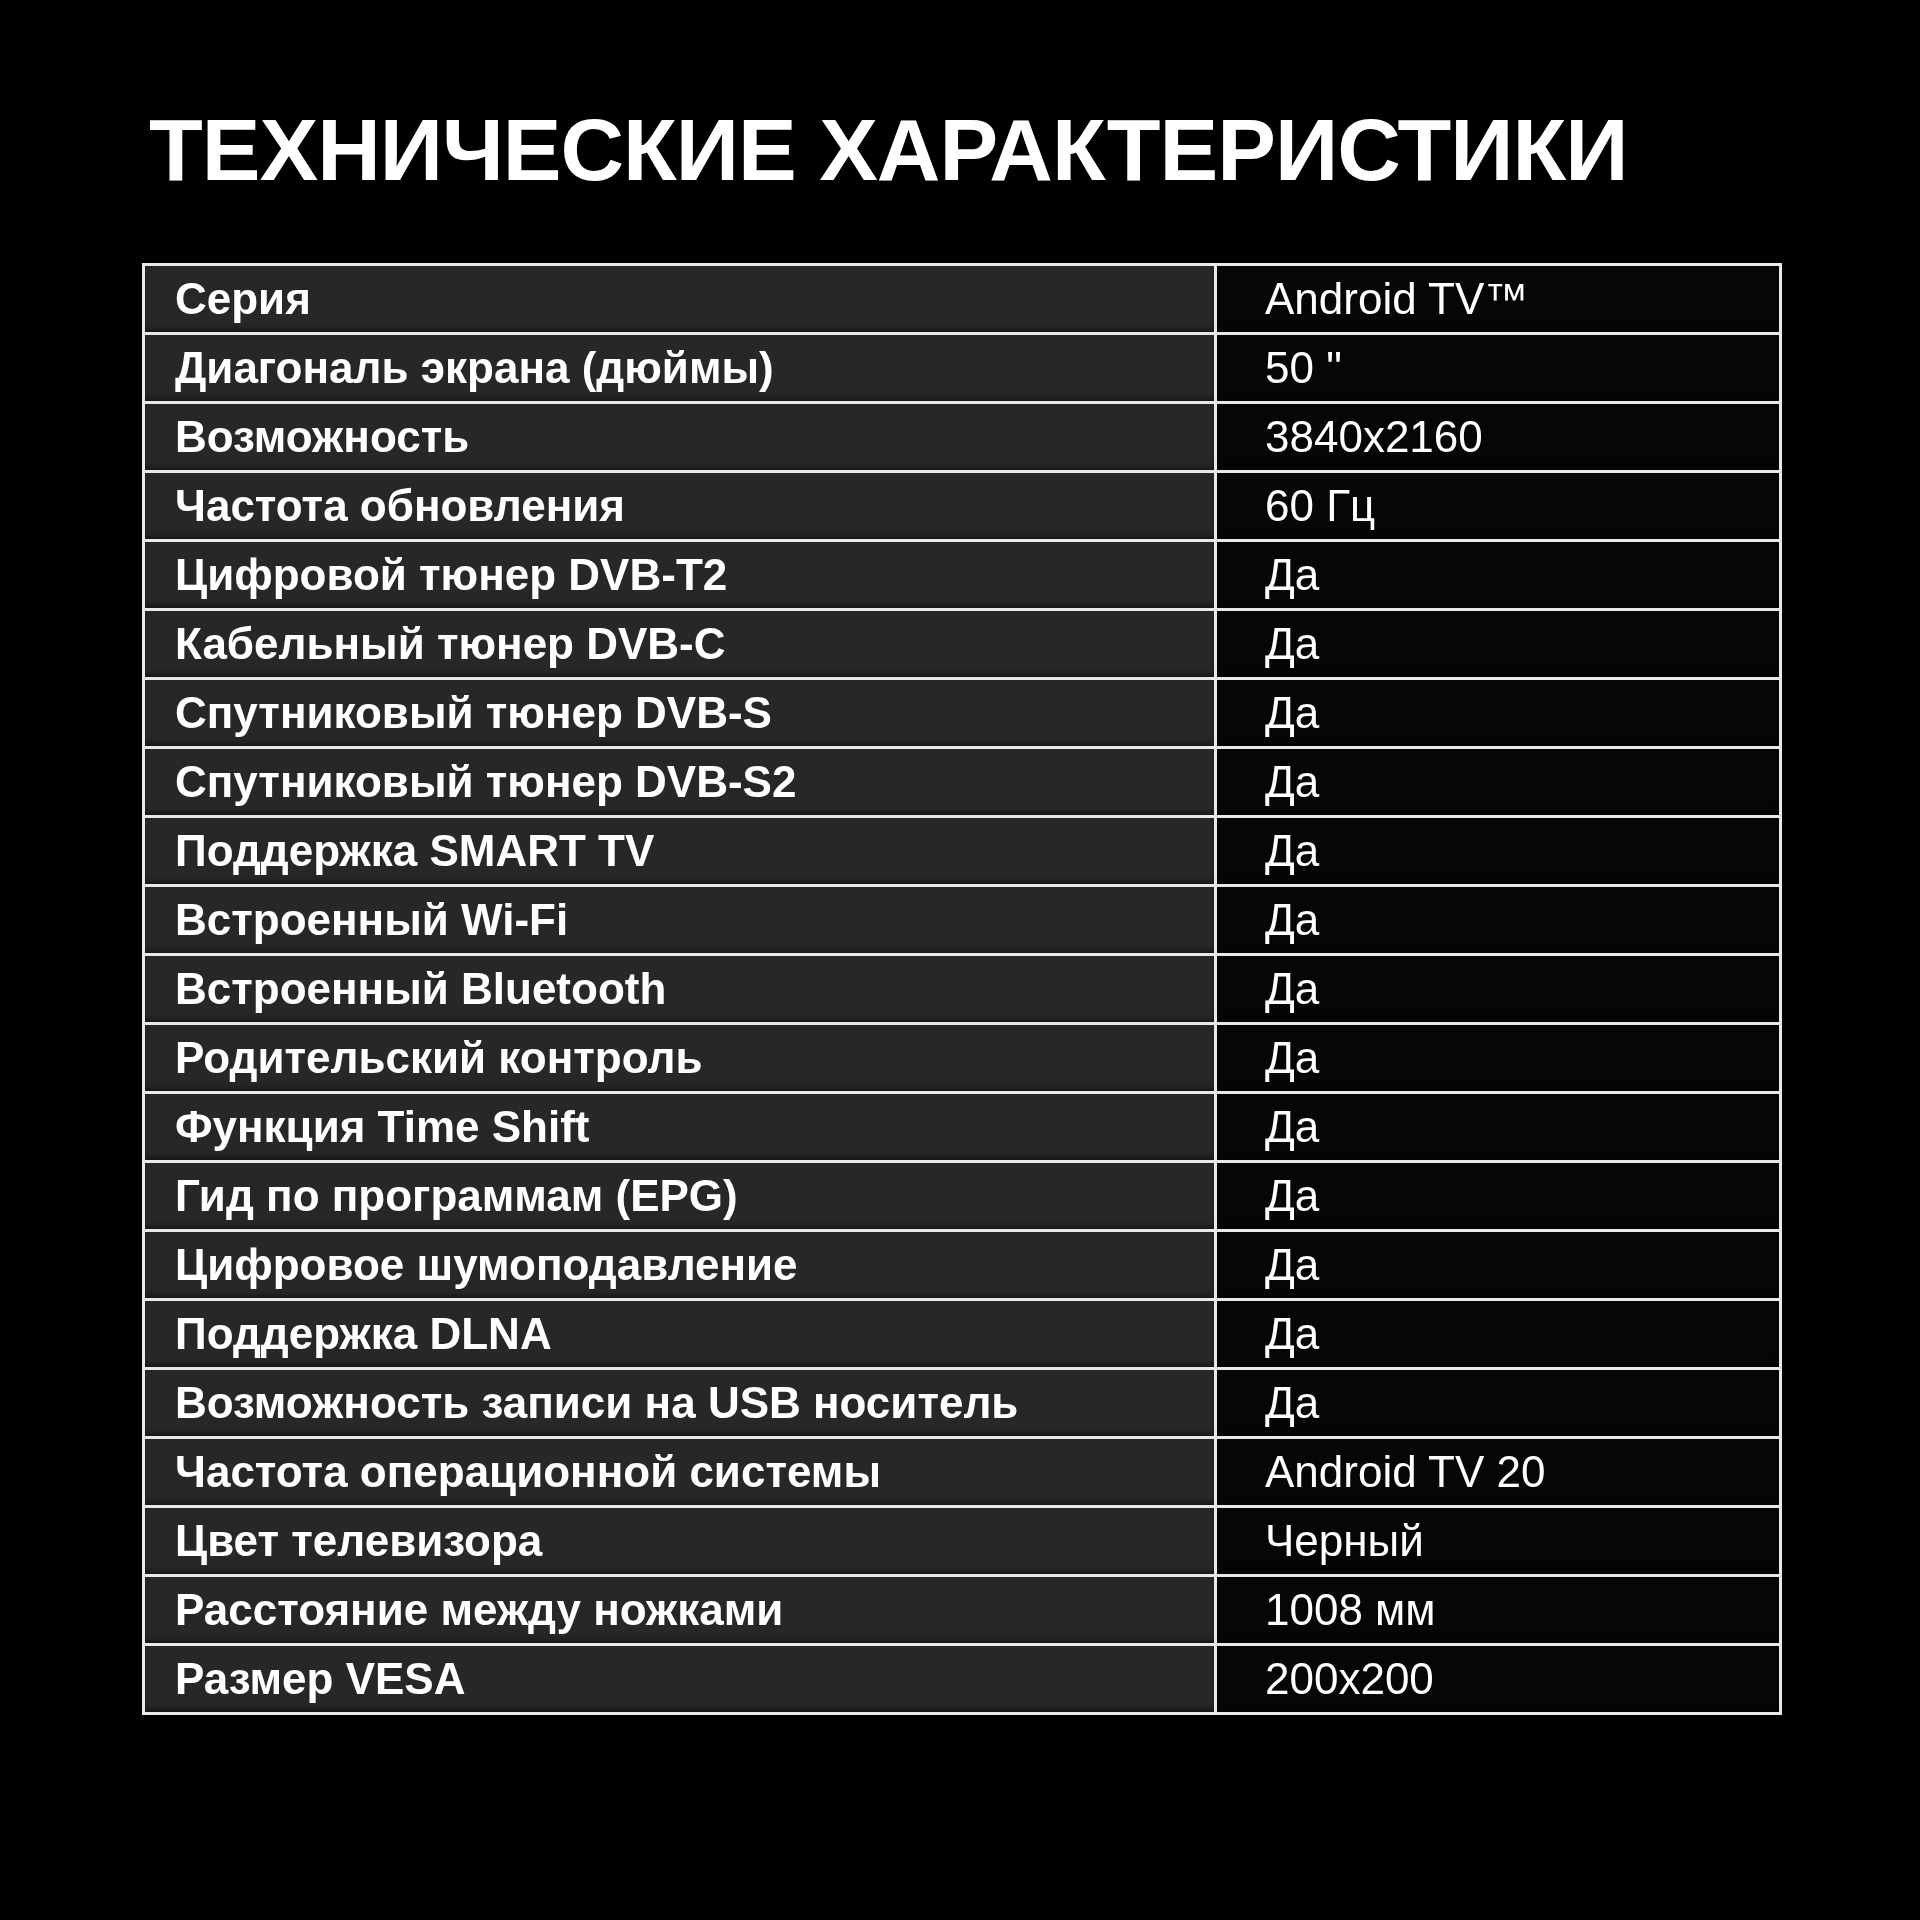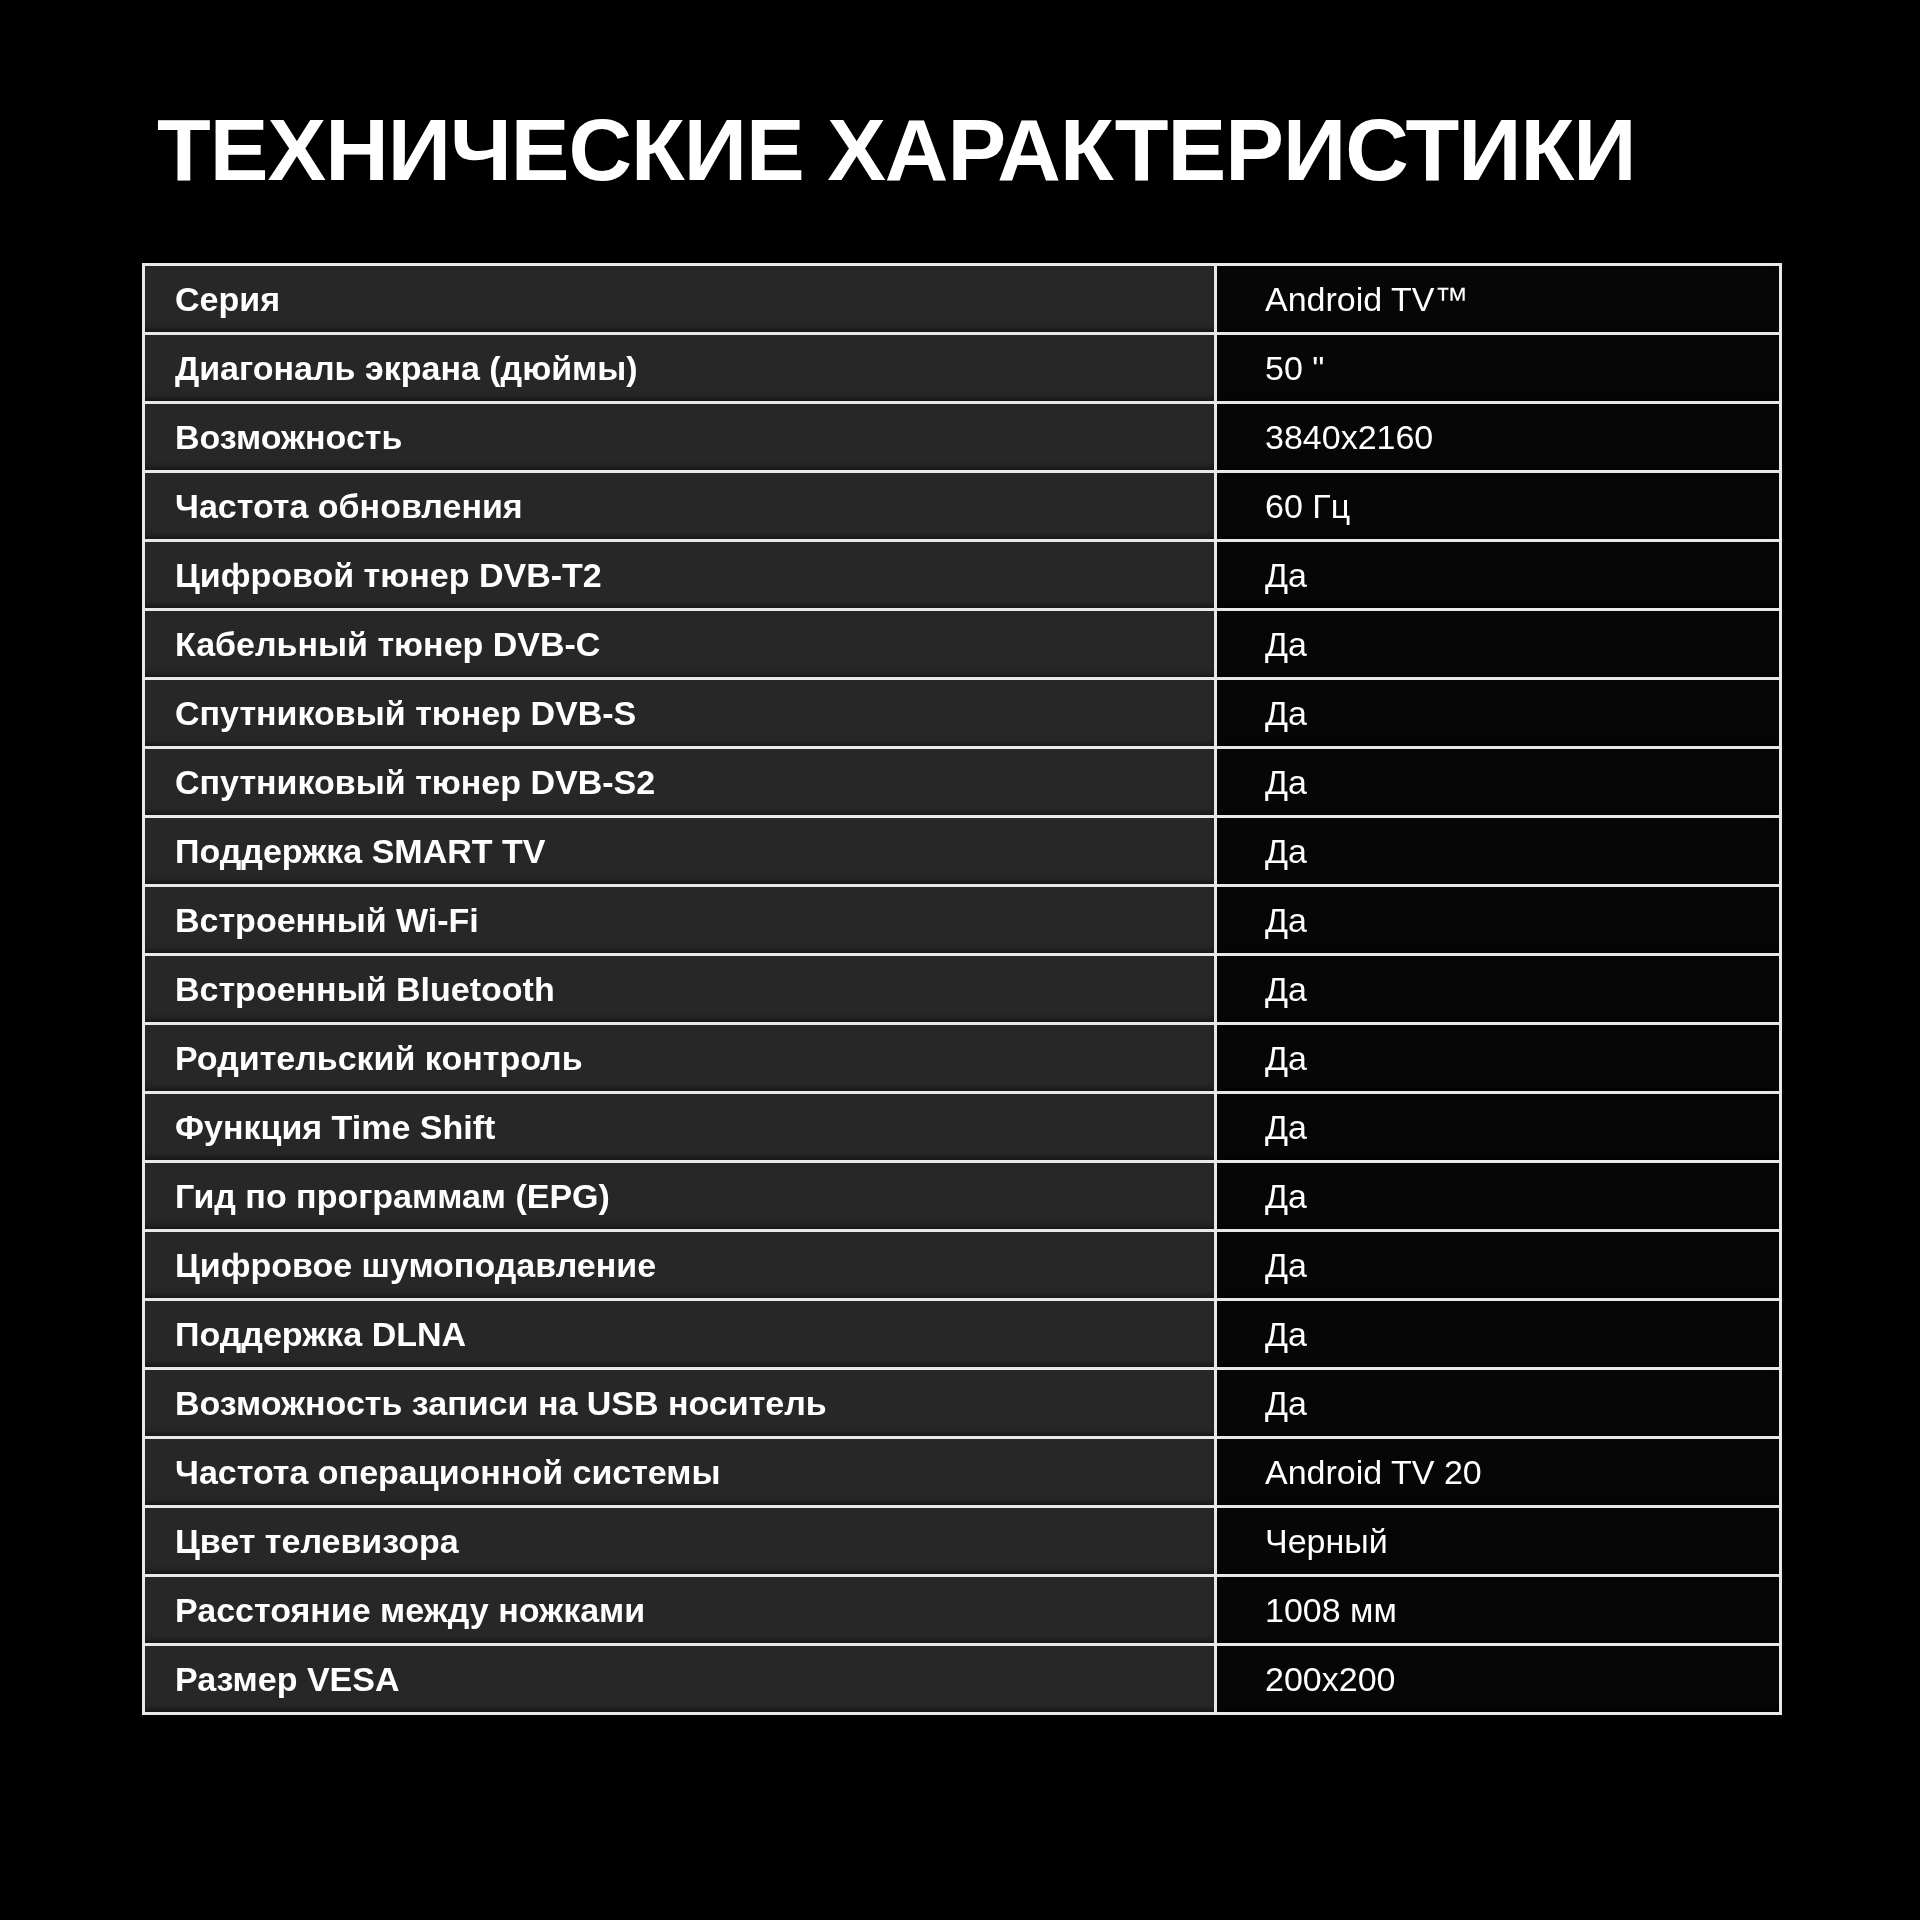--- a/index.html
+++ b/index.html
@@ -5,21 +5,21 @@
   * { margin: 0; padding: 0; box-sizing: border-box; }
   html, body {
     width: 1920px; height: 1920px;
     background: #000000;
     font-family: "Liberation Sans", sans-serif;
     position: relative;
     overflow: hidden;
   }
   .page-title {
     position: absolute;
-    left: 157px;
+    left: 149px;
     top: 106px;
     font-size: 88px;
     font-weight: bold;
     color: #ffffff;
     letter-spacing: -1px;
     white-space: nowrap;
     line-height: 1;
   }
   table.specs {
     position: absolute;
@@ -27,21 +27,21 @@
     top: 263px;
     width: 1640px;
     border-collapse: collapse;
     table-layout: fixed;
   }
   table.specs td {
     border: 3px solid #e8e8e8;
     color: #ffffff;
     height: 69px;
     vertical-align: middle;
-    font-size: 34px;
+    font-size: 44px;
     white-space: nowrap;
     overflow: hidden;
     box-shadow: inset 0 -6px 6px -4px rgba(0,0,0,0.55);
   }
   td.key {
     width: 1072px;
     background: #272727;
     font-weight: bold;
     padding-left: 30px;
   }

